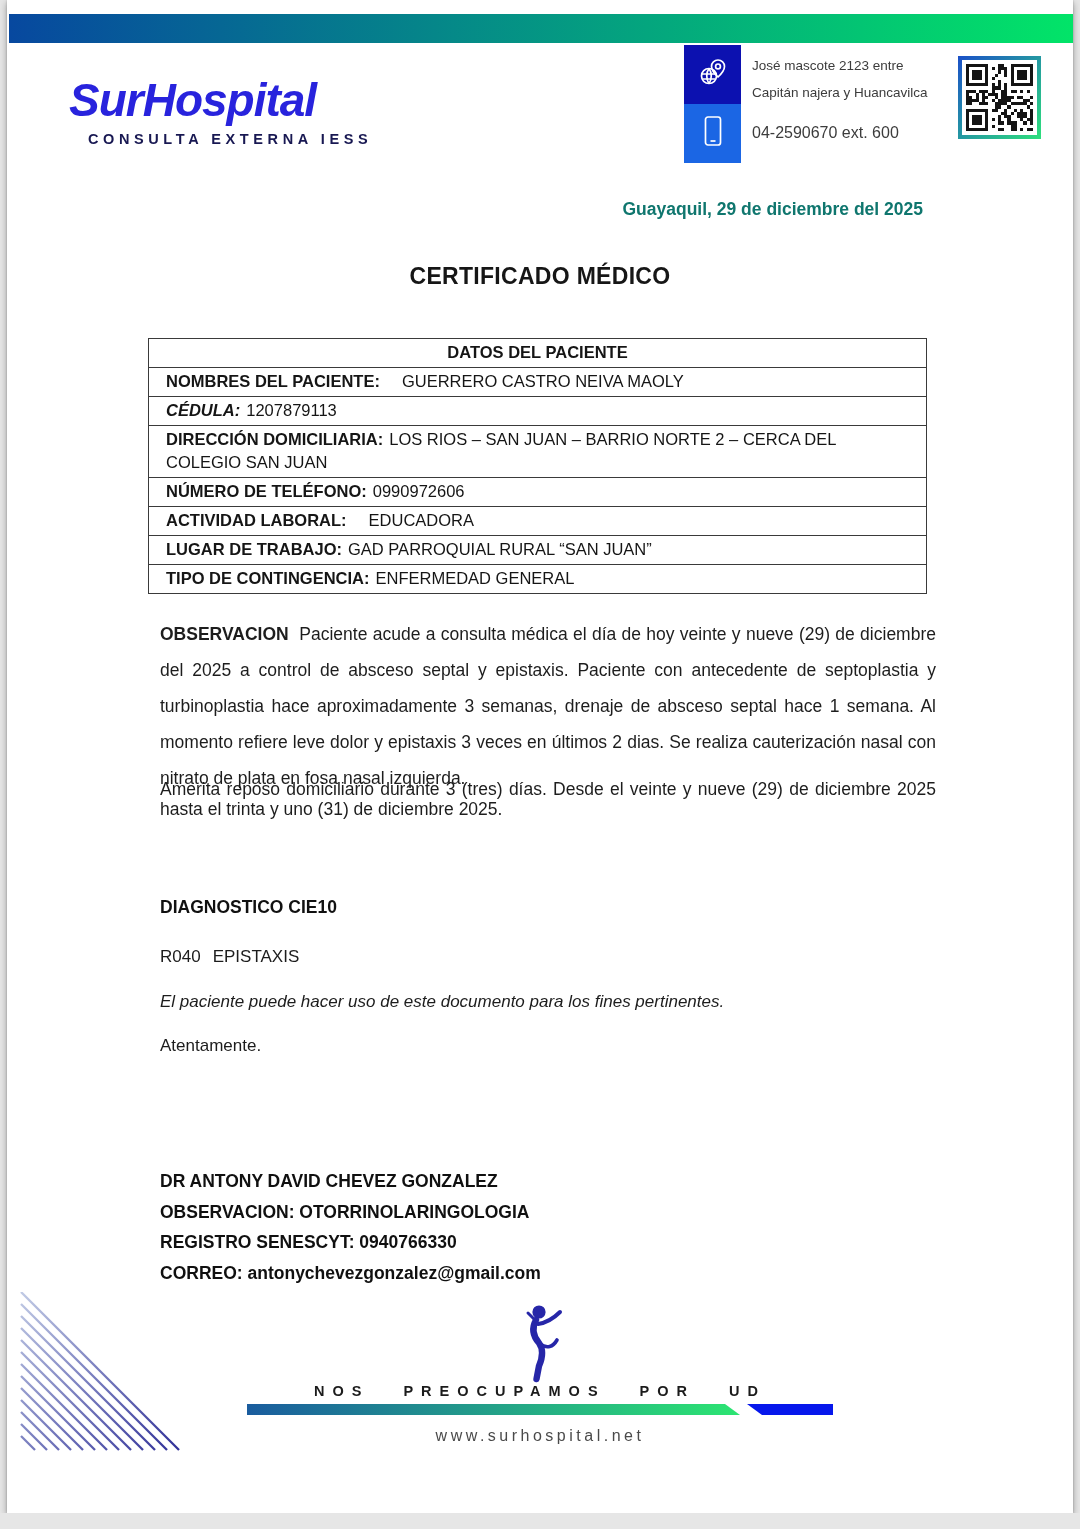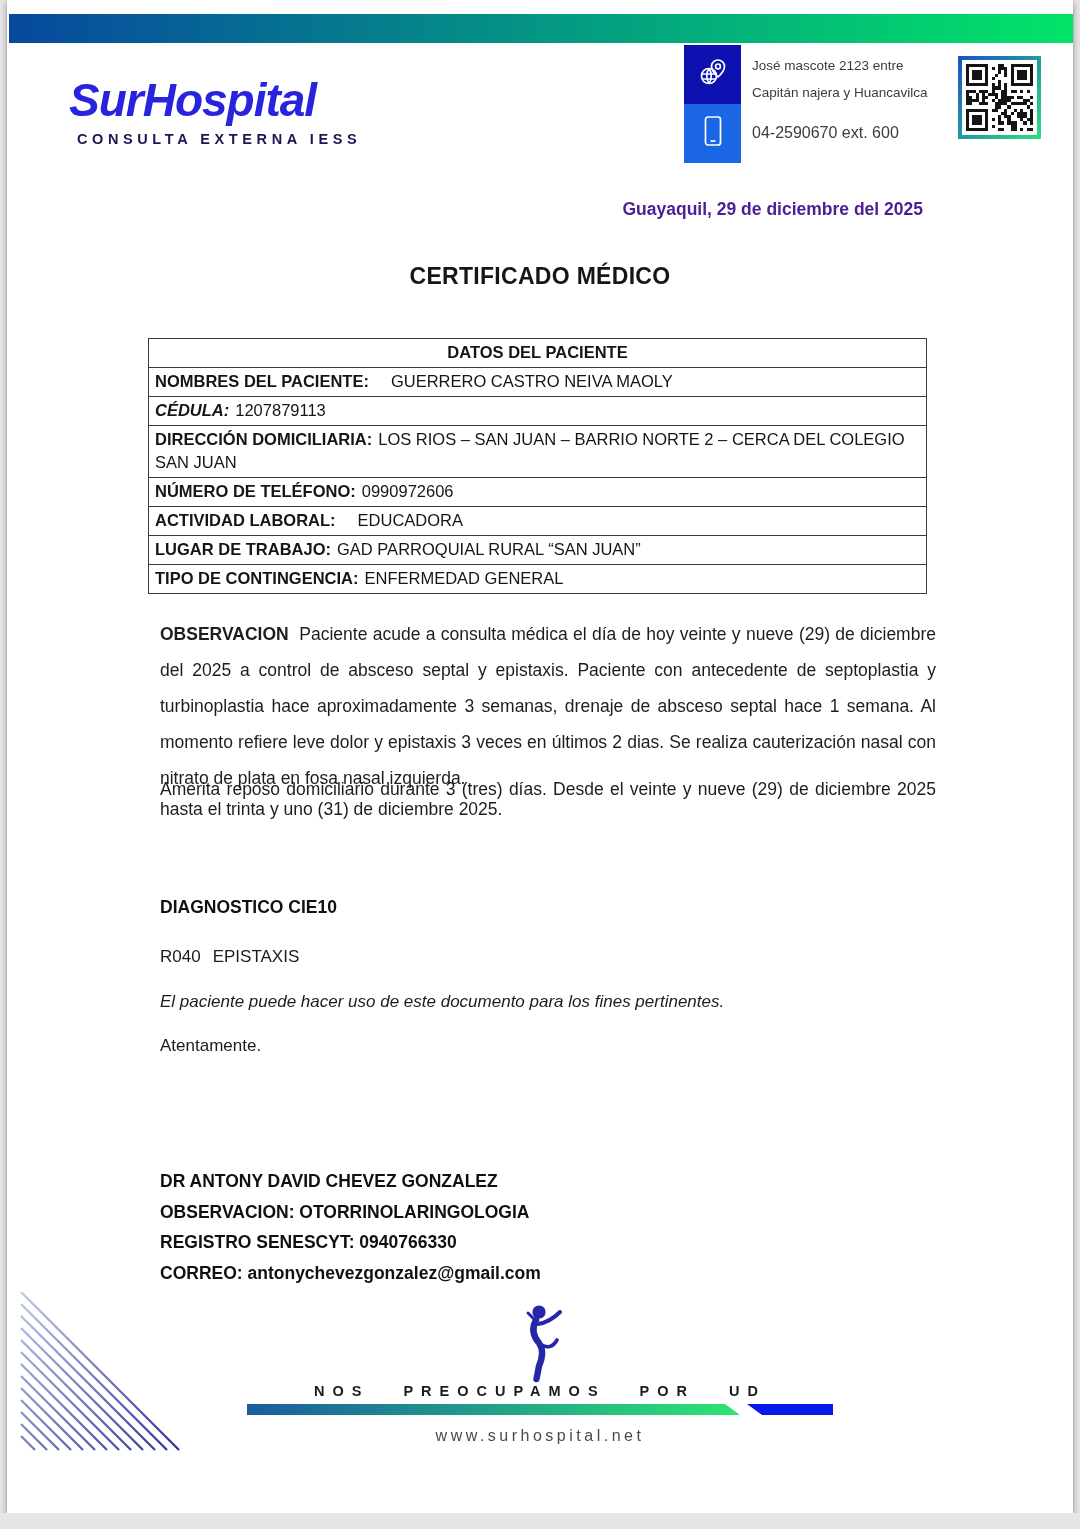--- a/index.html
+++ b/index.html
@@ -34,21 +34,21 @@
     position:absolute;left:2px;right:0;top:14px;height:29px;
     background:linear-gradient(90deg,var(--bar-start),var(--bar-end));
   }
   
   .logo{position:absolute;left:62px;top:76px;}
   .logo-name{
     font-size:46px;font-weight:bold;font-style:italic;
     color:var(--accent-blue);letter-spacing:-1px;line-height:1.05;
   }
   .logo-tagline{
-    margin-top:7px;margin-left:8px;
+    margin-top:7px;margin-left:19px;
     font-size:14.5px;font-weight:bold;letter-spacing:4.6px;color:var(--navy);
   }
   
   .icon-sq{position:absolute;width:57px;height:59px;display:flex;align-items:center;justify-content:center;}
   .icon-sq.dark{left:677px;top:45px;background:var(--icon-dark-blue);}
   .icon-sq.light{left:677px;top:104px;background:var(--icon-light-blue);}
   .addr{
     position:absolute;left:745px;top:52px;
     font-size:13.5px;line-height:27px;color:#3c3c3c;
   }
@@ -60,33 +60,33 @@
   .qr{
     position:absolute;left:951px;top:56px;width:83px;height:83px;
     background:linear-gradient(135deg,#1b50c8,#2ee07c);
     padding:4px;
   }
   .qr-inner{width:100%;height:100%;background:#fff;padding:4px;}
   .qr-inner svg{display:block;width:100%;height:100%;shape-rendering:crispEdges;fill:#141414;}
   
   .date-line{
     position:absolute;top:199px;right:150px;
-    font-size:17.5px;font-weight:bold;color:#4c1d95;text-align:right;
+    font-size:17.5px;font-weight:bold;color:#0f766e;text-align:right;
   }
   .doc-title{
     position:absolute;top:263px;left:0;width:100%;text-align:center;
     font-size:23px;font-weight:bold;color:#161616;letter-spacing:.3px;
   }
   
   .patient-table{
     position:absolute;top:338px;left:141px;width:779px;
     border-collapse:collapse;font-size:16.5px;color:#151515;
   }
   .patient-table td{
-    border:1.4px solid #3a3a3a;padding:2px 6px 3px;line-height:23px;
+    border:1.4px solid #3a3a3a;padding:2px 17px 3px;line-height:23px;
   }
   .patient-table .th td{text-align:center;font-weight:bold;}
   .row-label{font-weight:bold;}
   .row-label.italic{font-style:italic;}
   .row-value{margin-left:6px;}
   .row-value.wide-gap{margin-left:22px;}
   
   .para{
     position:absolute;left:153px;width:776px;
     font-size:17.5px;line-height:36px;text-align:justify;color:#1d1d1d;

